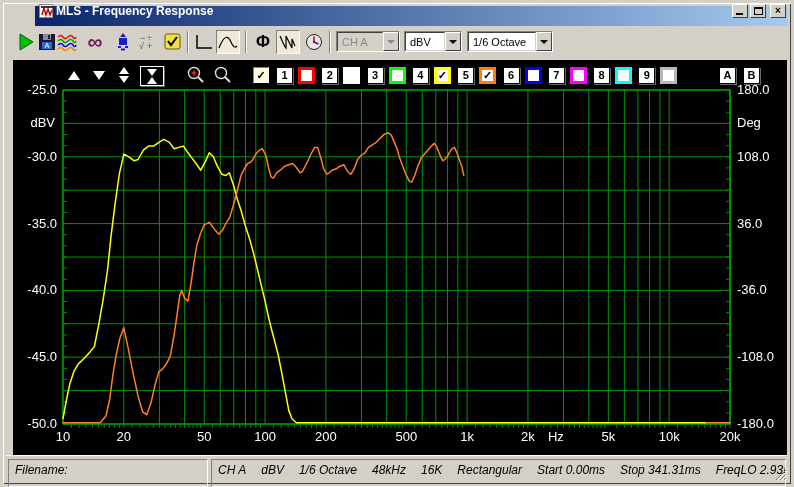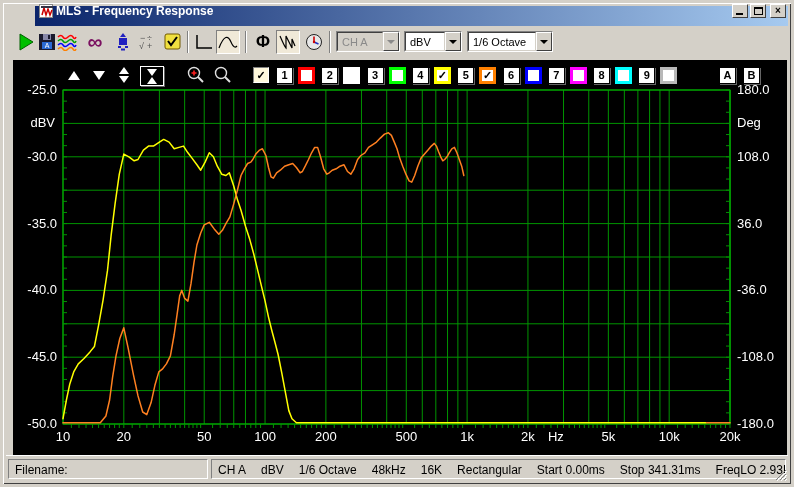--- a/index.html
+++ b/index.html
@@ -47,23 +47,23 @@
   .num-btn{position:absolute;top:7px;width:17px;height:17px;background:#fff;
        border:1px solid #000;box-shadow:1px 1px 0 #666;color:#000;font-size:11px;
        font-weight:bold;text-align:center;line-height:15px;}
   .trace-cb{position:absolute;top:7px;width:17px;height:17px;background:#fff;
        text-align:center;font-size:11px;font-weight:bold;color:#000;line-height:11px;}
   .master-cb{position:absolute;top:7px;width:16px;height:16px;background:#fff8dc;
        border:1px solid;border-color:#808080 #fff #fff #808080;text-align:center;
        font-size:11px;font-weight:bold;color:#000;line-height:14px;}
   .statusbar{position:absolute;left:3px;bottom:3px;right:3px;height:26px;background:#d4d0c8;
        border-top:1px solid #fff;}
-  .spanel{position:absolute;top:3px;height:20px;border:1px solid;
+  .spanel{position:absolute;top:3px;height:28px;border:1px solid;
        border-color:#808080 #fff #fff #808080;font-size:12px;color:#000;
-       padding:3px 0 0 6px;white-space:nowrap;overflow:hidden;}
+       padding:3px 0 0 6px;white-space:nowrap;overflow:hidden;font-style:italic;}
   .status-item{display:inline-block;margin-right:15px;}
   .grip{position:absolute;right:1px;bottom:1px;width:13px;height:13px;}
   svg text{font-family:"Liberation Sans",sans-serif;}
 </style>
 </head>
 <body>
 
 <div class="win">
 
   <div class="titlebar">

